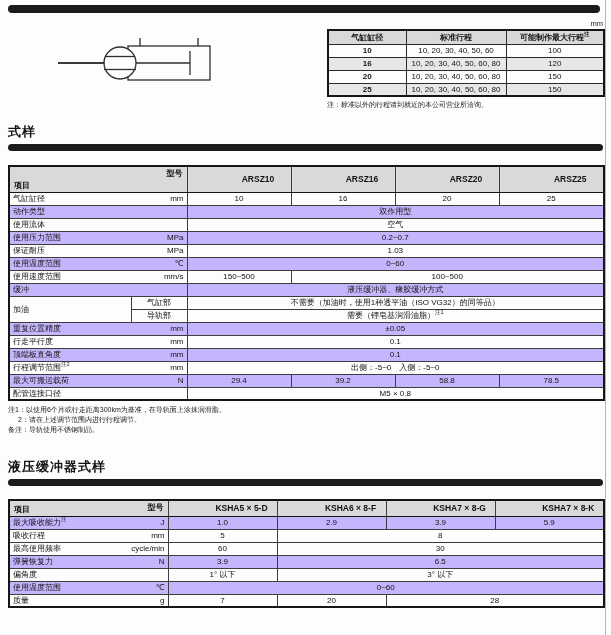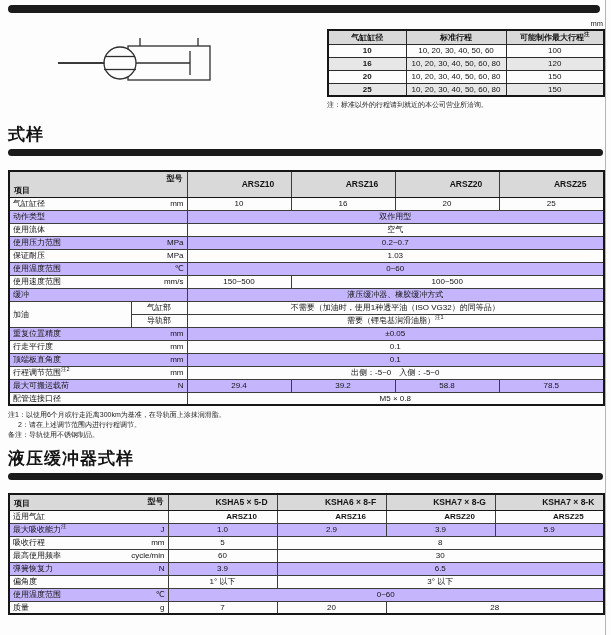--- a/index.html
+++ b/index.html
@@ -24,21 +24,21 @@
   .stroke-table { width:276px; border:2px solid #161616; }
   .stroke-table td, .stroke-table th { border:1px solid #2a2a2a; text-align:center; }
   .stroke-table th { background:#d9d9d9; font-weight:bold; height:14px; }
   .stroke-table tr.shaded td { background:#e7e7e7; }
   .stroke-table td.bold { font-weight:bold; }
   .footnote { font-size:7px; line-height:9px; color:#1a1a1a; margin-top:3px; }
   .footnote.indent { padding-left:10px; }
 
   
   .section-head { margin-left:8px; margin-right:8px; }
-  .section-title { font-size:17px; font-weight:bold; letter-spacing:1px; margin:0 0 3px 0; }
+  .section-title { font-size:13px; font-weight:bold; letter-spacing:1px; margin:0 0 3px 0; }
   .section-bar { height:7px; background:#1b1b1b; border-radius:3.5px; }
 
   
   .spec-wrap { margin:14px 8px 0 8px; }
   .data-table { width:595px; border:2px solid #161616; }
   .data-table td { border:1px solid #3d3d3d; text-align:center; }
   .data-table tr.shaded td { background:#c4b5fd; }
   .data-table td.label-cell { text-align:left; position:relative; padding:0 3px; }
   .data-table td.label-cell .lab { float:left; }
   .data-table td.label-cell .unit { float:right; }
@@ -265,21 +265,21 @@
       </tbody>
   </table>
 </div>
 
 <div class="spec-notes">
   <div class="footnote">注1：以使用6个月或行走距离300km为基准，在导轨面上涂抹润滑脂。</div>
   <div class="footnote indent" style="margin-top:1px">2：请在上述调节范围内进行行程调节。</div>
   <div class="footnote" style="margin-top:1px">备注：导轨使用不锈钢制品。</div>
 </div>
 
-<div class="section-head" style="margin-top:8px">
+<div class="section-head" style="margin-top:24px">
   <div class="section-title">液压缓冲器式样</div>
   <div class="section-bar"></div>
 </div>
 
 <div class="spec-wrap" style="margin-top:13px">
   <table class="data-table absorber-table">
     <colgroup>
       <col style="width:110px">
         <col style="width:49px">
       <col style="width:109px">
@@ -291,29 +291,20 @@
       <tr class="head-row">
         <td class="corner-cell" colspan="2">
           <span class="corner-top">型号</span>
           <span class="corner-bottom">项目</span>
         </td>
         <td class="model-cell">KSHA5 × 5-D</td>
         <td class="model-cell">KSHA6 × 8-F</td>
         <td class="model-cell">KSHA7 × 8-G</td>
         <td class="model-cell">KSHA7 × 8-K</td>
       </tr>
-    <tr>
-          <td class="label-cell" colspan="2">
-            <span class="lab">适用气缸</span>
-          </td>
-          <td class="val-cell bold">ARSZ10</td>
-          <td class="val-cell bold">ARSZ16</td>
-          <td class="val-cell bold">ARSZ20</td>
-          <td class="val-cell bold">ARSZ25</td>
-        </tr>
         <tr class="shaded">
           <td class="label-cell" colspan="2">
             <span class="lab">最大吸收能力<sup>注</sup></span>
             <span class="unit">J</span>
           </td>
           <td class="val-cell">1.0</td>
           <td class="val-cell">2.9</td>
           <td class="val-cell">3.9</td>
           <td class="val-cell">5.9</td>
         </tr>

